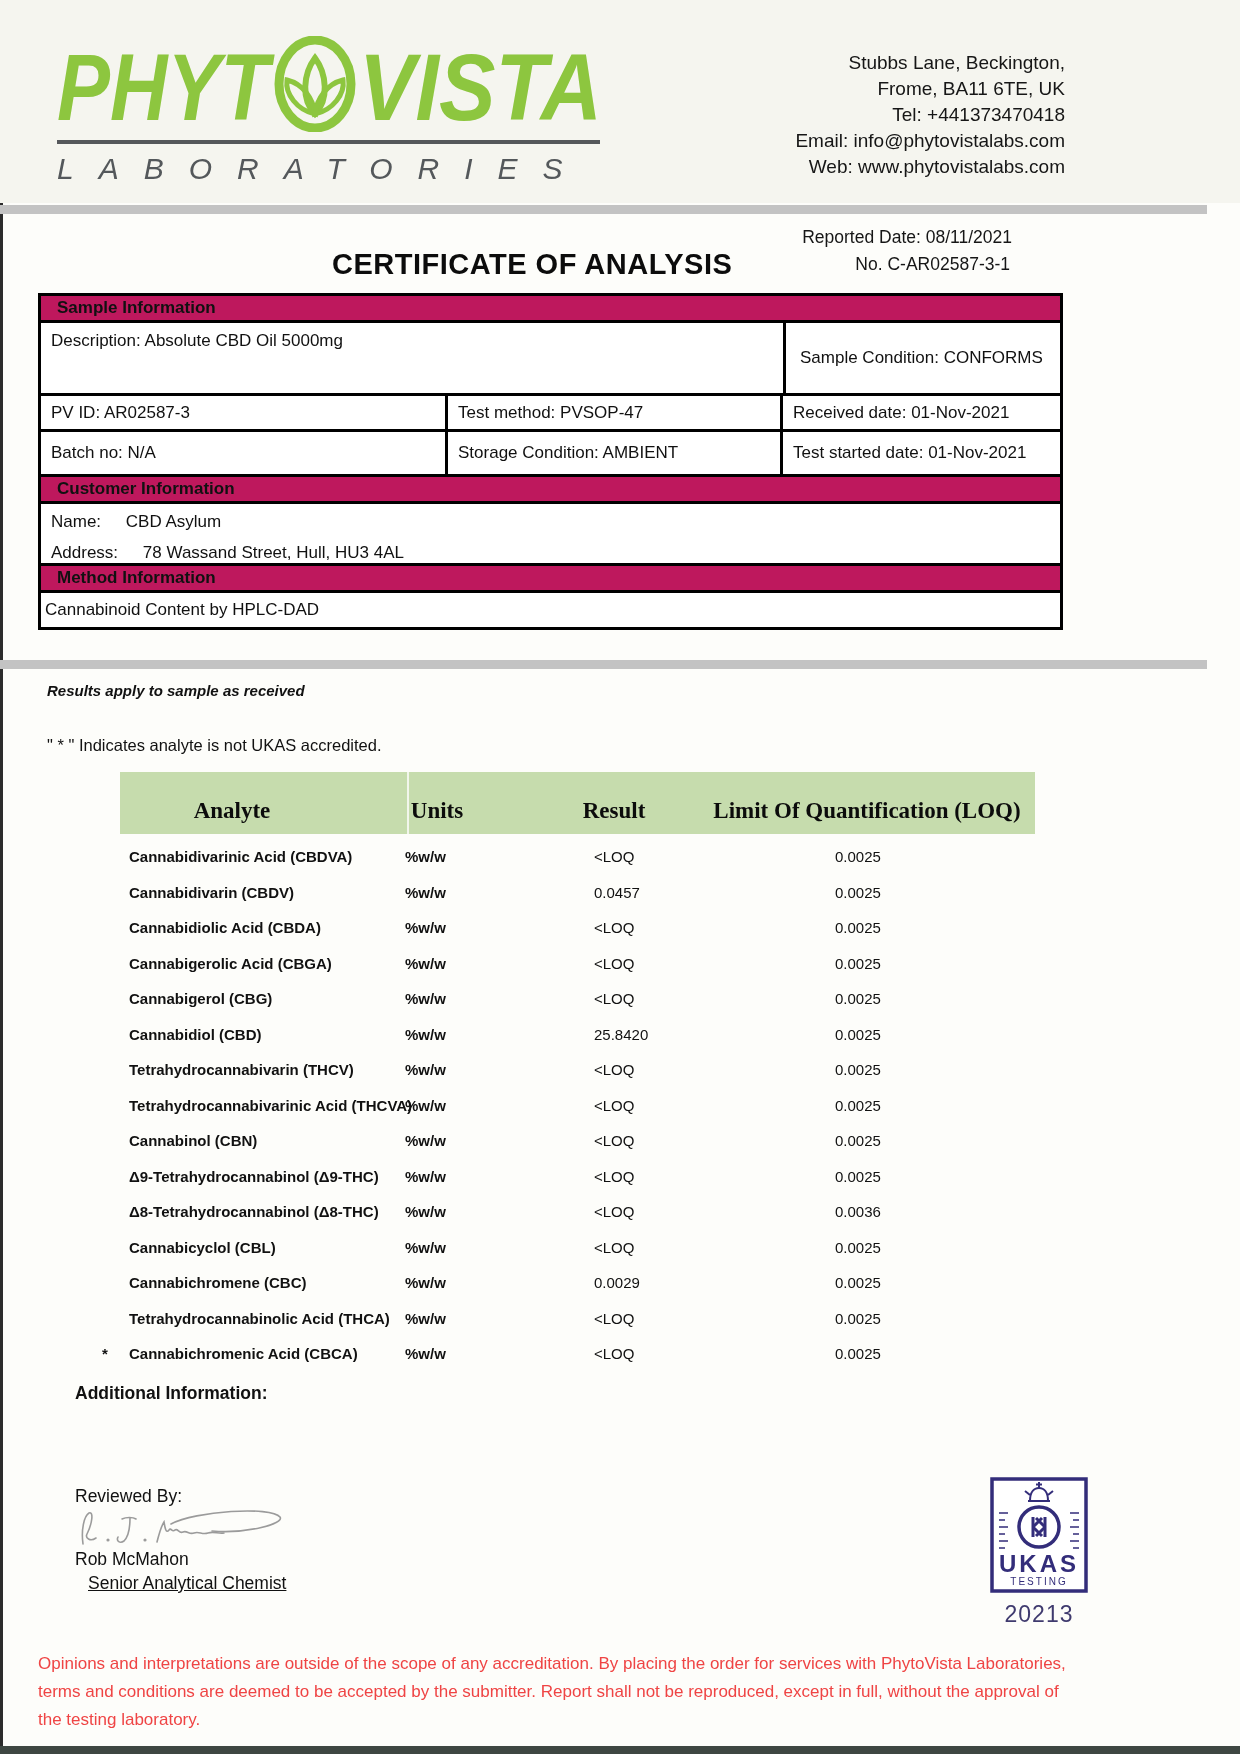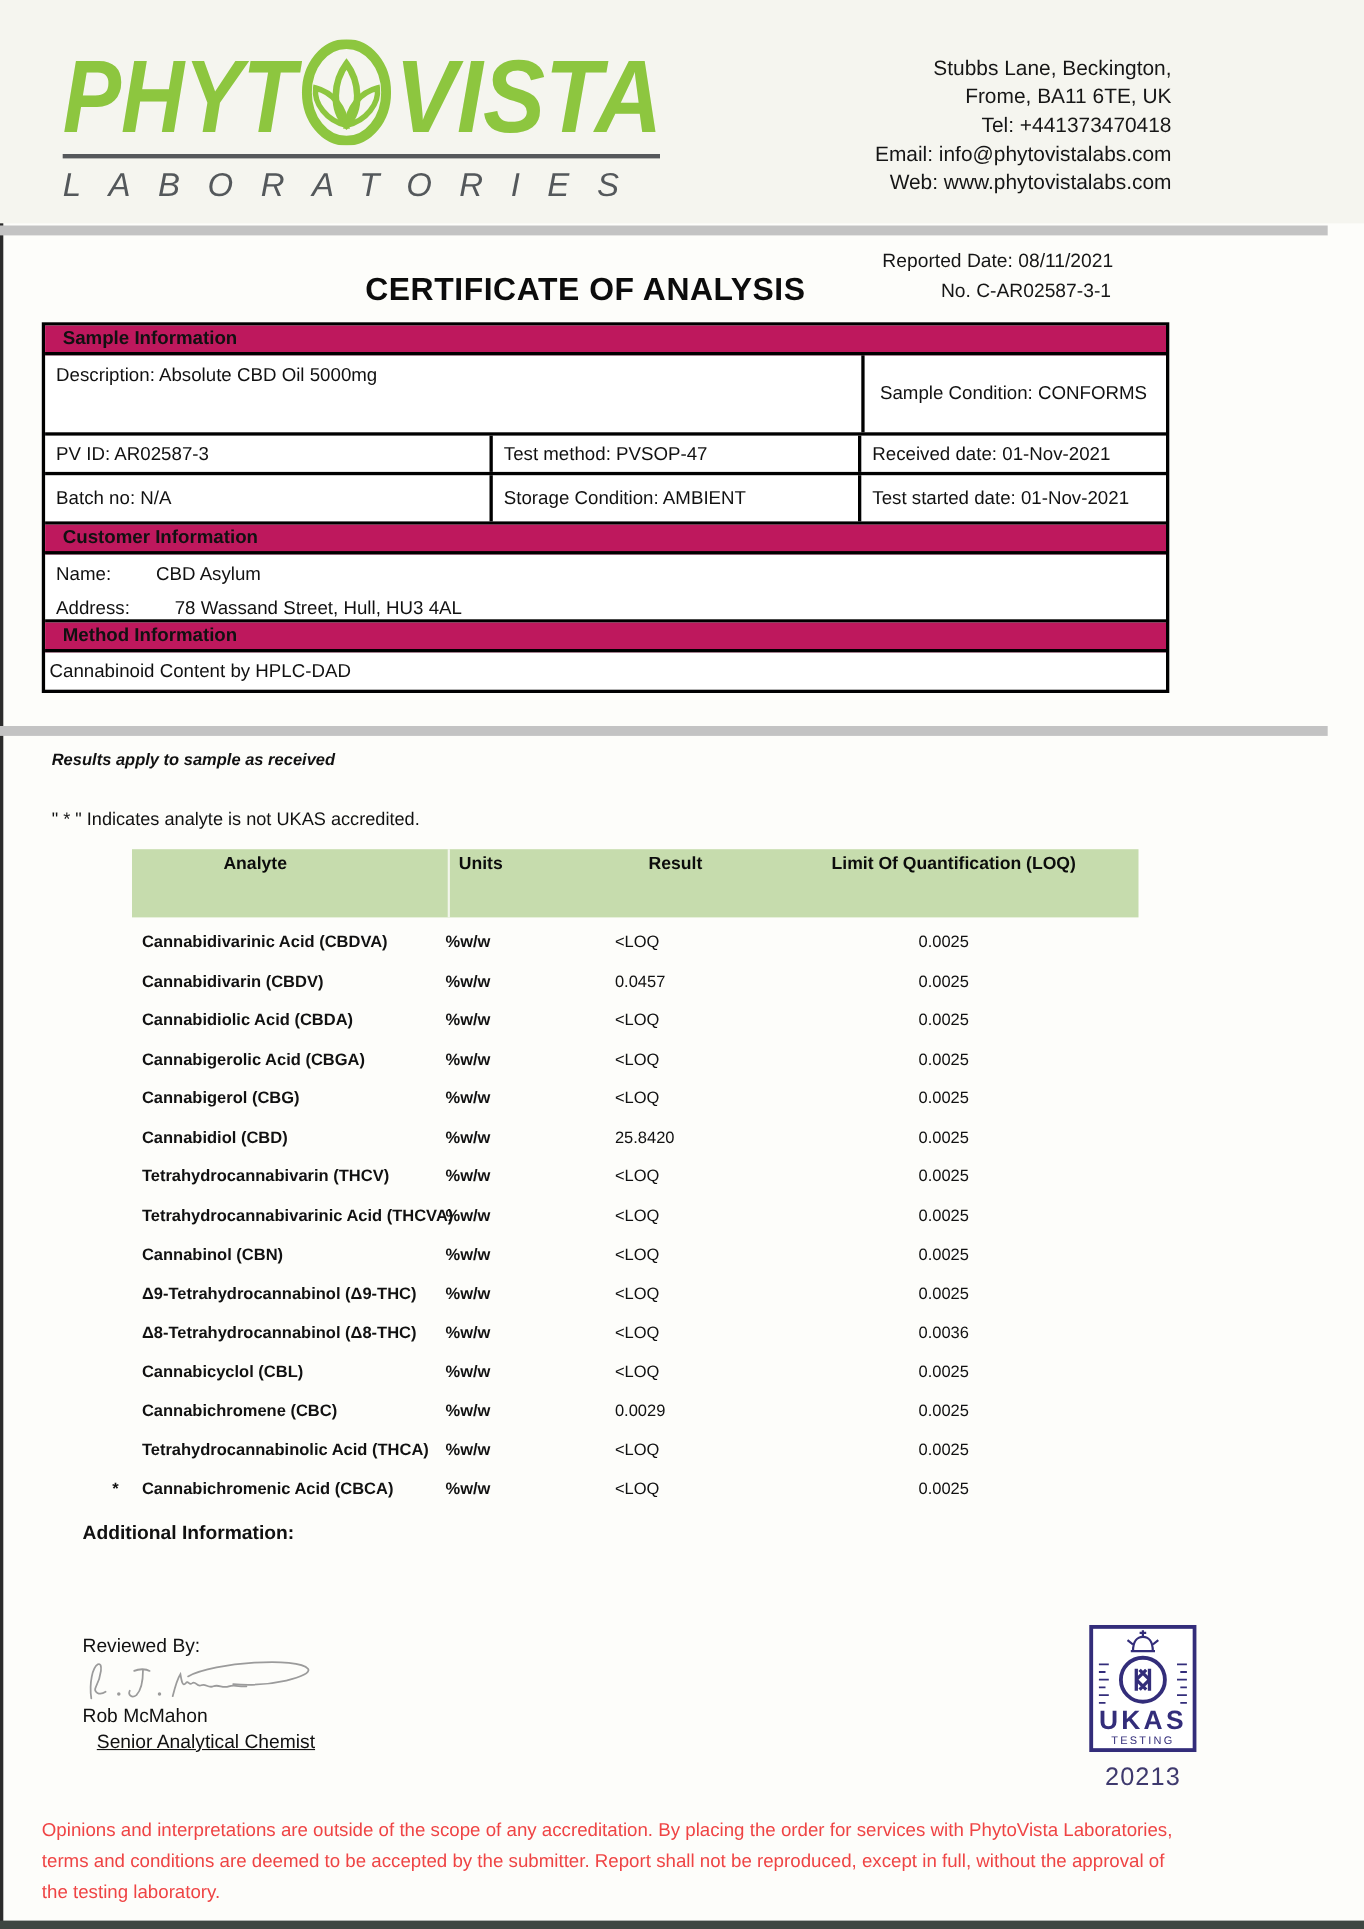--- a/index.html
+++ b/index.html
@@ -52,46 +52,46 @@
   .desc-cell{width:745px;border-right:3px solid #000;align-items:flex-start;padding-top:8px;}
   .cond-cell{flex:1;padding-left:14px;}
   .triple-row{height:33px;}
   .triple-row.tall{height:42px;}
   .c1{width:407px;border-right:3px solid #000;}
   .c2{width:335px;border-right:3px solid #000;}
   .c3{flex:1;}
   .cust-cell{display:block;height:62px;padding:8px 0 0 10px;box-sizing:border-box;border-bottom:3px solid #000;}
   .cust-line{margin-bottom:11px;}
   .cust-line .lbl{display:inline-block;}
-  .cust-line .val{display:inline-block;margin-left:36px;}
+  .cust-line .val{display:inline-block;margin-left:20px;}
   .method-cell{height:34px;display:flex;align-items:center;padding-left:4px;}
 
   
   .results-note{position:absolute;left:47px;top:682px;font-size:15px;font-weight:bold;font-style:italic;}
   .accreditation-note{position:absolute;left:47px;top:736px;font-size:16.5px;}
 
   
   .results{position:absolute;left:120px;top:772px;width:915px;}
   .results-header{position:relative;height:62px;background:#c6dcad;}
   .results-header .h{
-    position:absolute;top:5px;transform:translateX(-50%);
-    font-size:16px;font-weight:bold;white-space:nowrap;color:#0c0c0c;
+    position:absolute;top:26px;transform:translateX(-50%);
+    font-size:23px;font-weight:bold;white-space:nowrap;color:#0c0c0c;font-family:Liberation Serif, serif;
   }
   .h-analyte{left:112px;}
   .h-units{left:317px;}
   .h-result{left:494px;}
   .h-loq{left:747px;}
   .header-divider{position:absolute;left:287px;top:0;width:2px;height:100%;background:#f2f6ec;}
   .results-rows{position:relative;margin-top:6px;}
   .r-row{position:relative;height:35.5px;}
   .r-row span{position:absolute;top:8px;font-size:15px;white-space:nowrap;}
   .f-flag{left:-18px;font-weight:bold;}
   .f-analyte{left:9px;font-weight:bold;}
   .f-units{left:285px;font-weight:bold;}
-  .f-result{left:439px;}
+  .f-result{left:474px;}
   .f-loq{left:715px;}
 
   
   .additional-info{position:absolute;left:75px;top:1383px;font-size:17.5px;font-weight:bold;}
   .reviewed-by{position:absolute;left:75px;top:1486px;font-size:17.5px;}
   .signature{position:absolute;left:75px;top:1504px;}
   .sig-name{position:absolute;left:75px;top:1549px;font-size:17.5px;}
   .sig-title{position:absolute;left:88px;top:1573px;font-size:17.5px;text-decoration:underline;}
 
   .ukas{position:absolute;left:990px;top:1477px;width:98px;text-align:center;}

